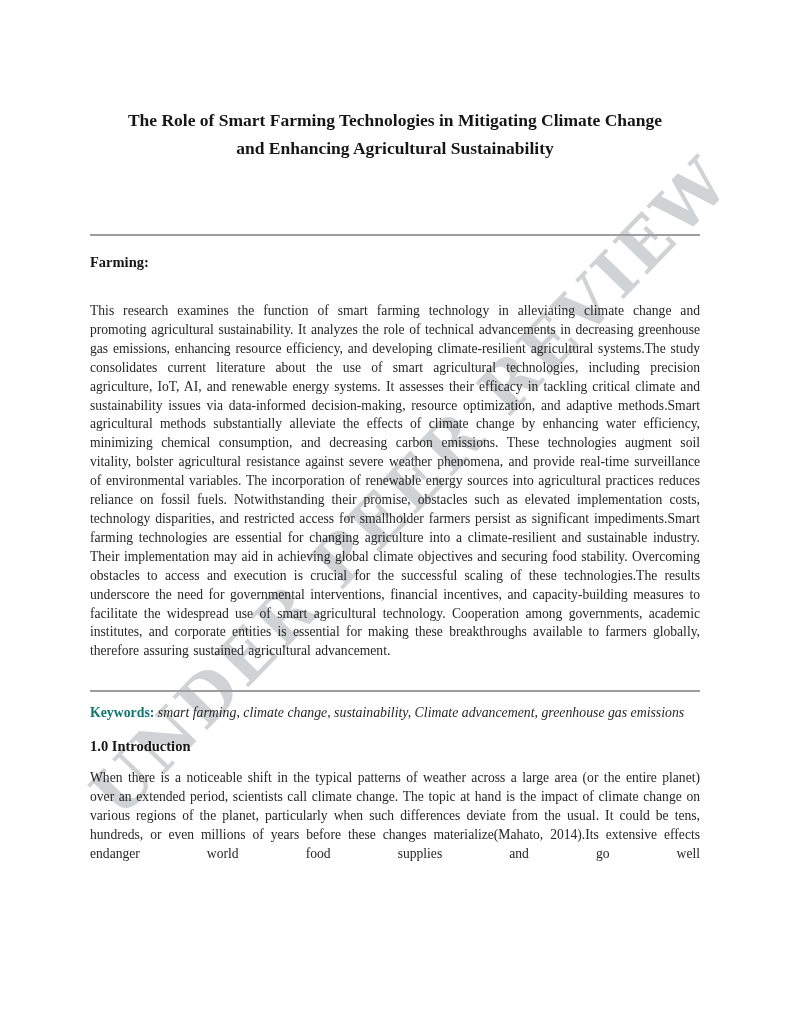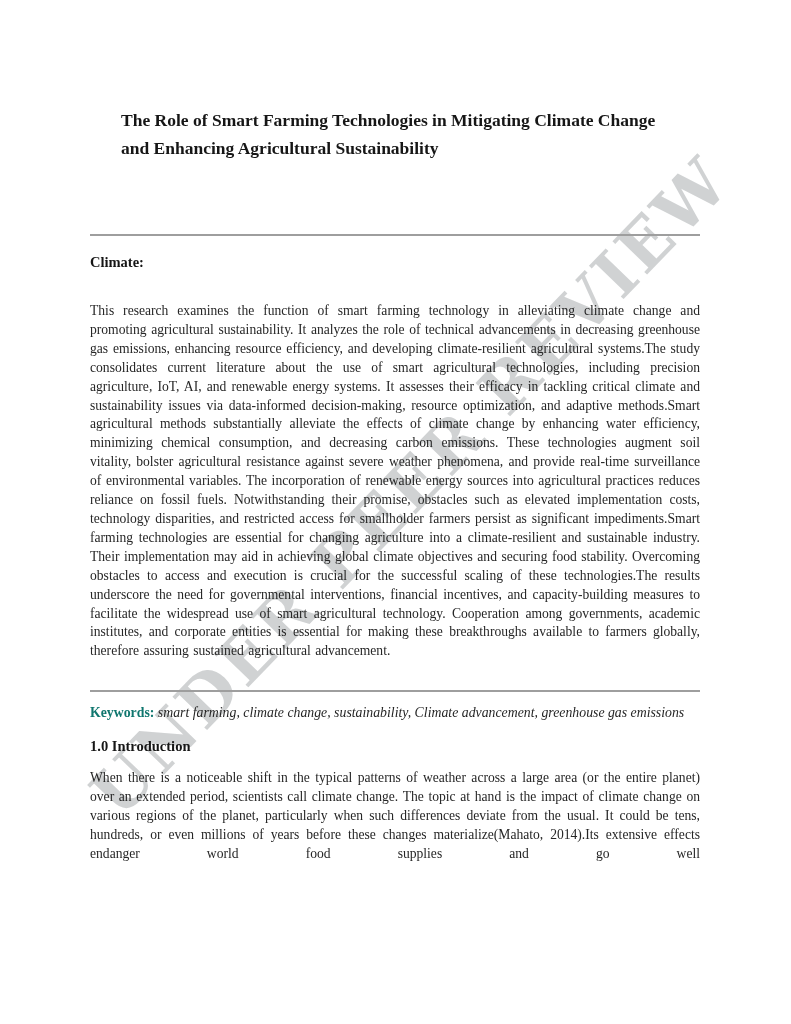--- a/index.html
+++ b/index.html
@@ -35,20 +35,21 @@
     user-select: none;
   }
   .content {
     position: relative;
     z-index: 1;
     padding: 0 91px 0 90px;
   }
   .title {
     margin: 106px auto 0;
     max-width: 548px;
+    text-align: center;
     font-weight: bold;
     font-size: 17.5px;
     line-height: 28px;
     color: #161616;
   }
   .rule {
     border: none;
     border-top: 2px solid #9e9e9e;
     height: 0;
     width: 100%;
@@ -99,21 +100,21 @@
 <div class="page">
 
   <div class="watermark">UNDER PEER REVIEW</div>
 
   <div class="content">
 
     <h1 class="title">The Role of Smart Farming Technologies in Mitigating Climate Change and Enhancing Agricultural Sustainability</h1>
 
     <hr class="rule rule-top">
 
-    <h2 class="abstract-heading">Climate:</h2>
+    <h2 class="abstract-heading">Farming:</h2>
 
     <p class="abstract-body">This research examines the function of smart farming technology in alleviating climate change and promoting agricultural sustainability. It analyzes the role of technical advancements in decreasing greenhouse gas emissions, enhancing resource efficiency, and developing climate-resilient agricultural systems.The study consolidates current literature about the use of smart agricultural technologies, including precision agriculture, IoT, AI, and renewable energy systems. It assesses their efficacy in tackling critical climate and sustainability issues via data-informed decision-making, resource optimization, and adaptive methods.Smart agricultural methods substantially alleviate the effects of climate change by enhancing water efficiency, minimizing chemical consumption, and decreasing carbon emissions. These technologies augment soil vitality, bolster agricultural resistance against severe weather phenomena, and provide real-time surveillance of environmental variables. The incorporation of renewable energy sources into agricultural practices reduces reliance on fossil fuels. Notwithstanding their promise, obstacles such as elevated implementation costs, technology disparities, and restricted access for smallholder farmers persist as significant impediments.Smart farming technologies are essential for changing agriculture into a climate-resilient and sustainable industry. Their implementation may aid in achieving global climate objectives and securing food stability. Overcoming obstacles to access and execution is crucial for the successful scaling of these technologies.The results underscore the need for governmental interventions, financial incentives, and capacity-building measures to facilitate the widespread use of smart agricultural technology. Cooperation among governments, academic institutes, and corporate entities is essential for making these breakthroughs available to farmers globally, therefore assuring sustained agricultural advancement.</p>
 
     <hr class="rule rule-keywords">
 
     <p class="keywords">
       <span class="kw-label">Keywords:</span>
       <span class="kw-text">smart farming, climate change, sustainability, Climate advancement, greenhouse gas emissions</span>
     </p>
 

